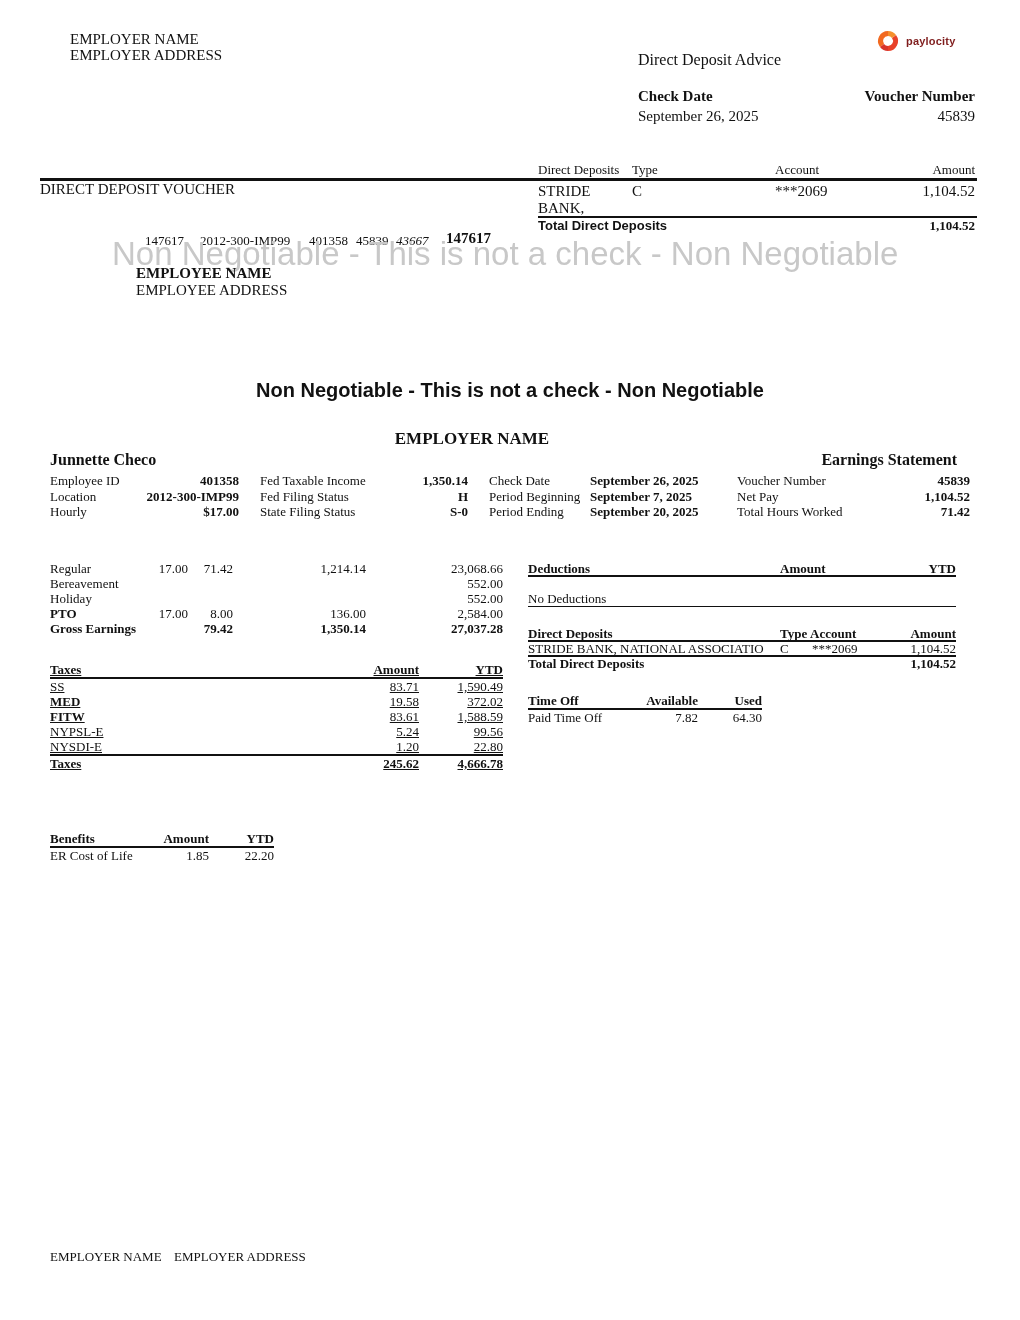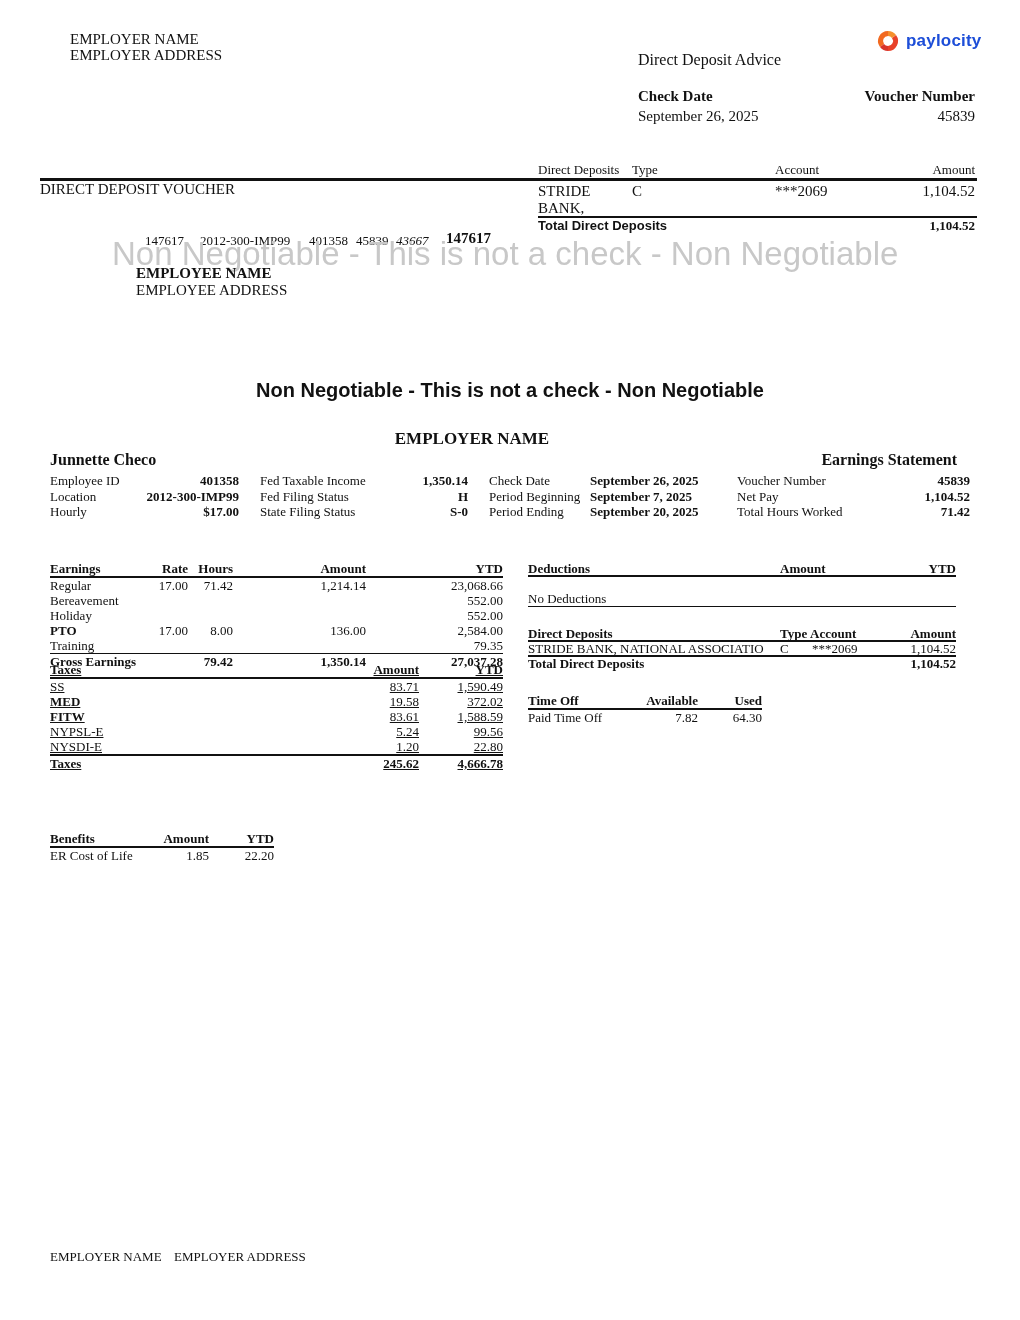--- a/index.html
+++ b/index.html
@@ -10,21 +10,21 @@
   .r { text-align: right; }
   .s13 { font-size: 13px; line-height: 15px; }
   .s15 { font-size: 15px; line-height: 17px; }
   .s16 { font-size: 16px; line-height: 17px; }
   .sans { font-family: "Liberation Sans", "DejaVu Sans", sans-serif; }
   .rule2 { position: absolute; height: 0; border-top: 2px solid #111; }
   .rule1 { position: absolute; height: 0; border-top: 1px solid #111; }
   .rule3 { position: absolute; height: 0; border-top: 3px solid #111; }
   .watermark { color: #c8c8c8; font-size: 33px; line-height: 36px; }
   .logo { display: flex; align-items: center; gap: 6px; }
-  .logo-text { font-family: "Liberation Sans", "DejaVu Sans", sans-serif; font-weight: bold; font-size: 17px; color: #1d4ed8; letter-spacing: 0.2px; }
+  .logo-text { font-family: "Liberation Sans", "DejaVu Sans", sans-serif; font-weight: bold; font-size: 11px; color: #7f1d1d; letter-spacing: 0.2px; }
   table.t { border-collapse: collapse; position: absolute; font-size: 13px; }
   table.t td { padding: 0; height: 15px; line-height: 15px; white-space: nowrap; }
 </style>
 </head>
 <body>
 
 <div class="abs s15" style="left:70px;top:31px;">EMPLOYER NAME</div>
 <div class="abs s15" style="left:70px;top:47px;">EMPLOYER ADDRESS</div>
 
 <div class="abs logo" style="left:876px;top:29px;">
@@ -106,27 +106,20 @@
 
 <table class="t" style="left:50px;top:561px;width:453px;">
   <colgroup>
       <col style="width:100px">
       <col style="width:38px">
       <col style="width:45px">
       <col style="width:133px">
       <col style="width:137px">
     </colgroup>
   <tbody>
-      <tr class="b" style="border-bottom:2px solid #111;">
-    <td>Earnings</td>
-    <td class="r">Rate</td>
-    <td class="r">Hours</td>
-    <td class="r">Amount</td>
-    <td class="r">YTD</td>
-  </tr>
   <tr>
     <td>Regular</td>
     <td class="r">17.00</td>
     <td class="r">71.42</td>
     <td class="r">1,214.14</td>
     <td class="r">23,068.66</td>
   </tr>
   <tr>
     <td>Bereavement</td>
     <td class="r"></td>
@@ -140,27 +133,20 @@
     <td class="r"></td>
     <td class="r"></td>
     <td class="r">552.00</td>
   </tr>
   <tr>
     <td class="b">PTO</td>
     <td class="r">17.00</td>
     <td class="r">8.00</td>
     <td class="r">136.00</td>
     <td class="r">2,584.00</td>
-  </tr>
-  <tr style="border-bottom:1px solid #111;">
-    <td>Training</td>
-    <td class="r"></td>
-    <td class="r"></td>
-    <td class="r"></td>
-    <td class="r">79.35</td>
   </tr>
   <tr class="b">
     <td>Gross Earnings</td>
     <td class="r"></td>
     <td class="r">79.42</td>
     <td class="r">1,350.14</td>
     <td class="r">27,037.28</td>
   </tr>
 </tbody>
   </table>

